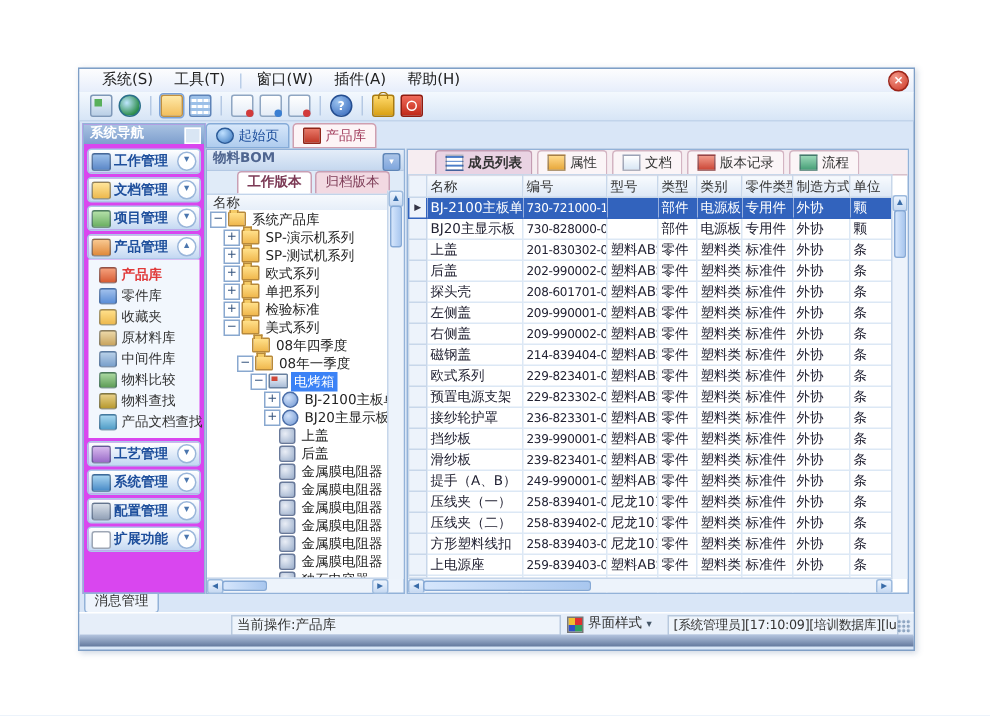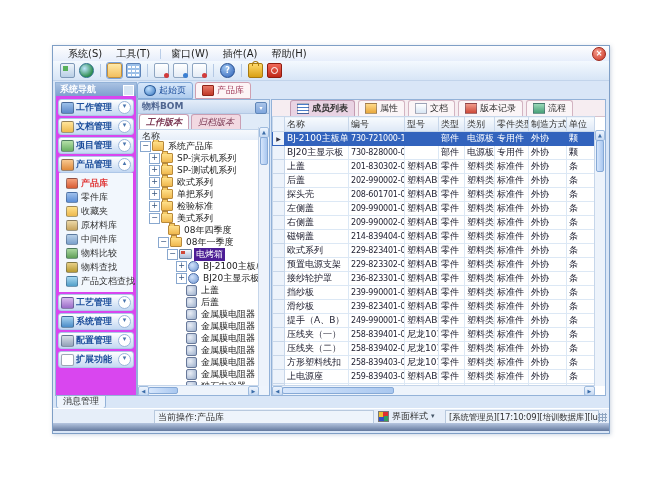--- a/index.html
+++ b/index.html
@@ -85,40 +85,40 @@
   .tab-close{position:absolute;right:3px;top:1px;width:12px;height:12px;border-radius:50%;
              background:radial-gradient(circle at 35% 30%,#f49a8a,#cc3524);border:1px solid #9c2418;
              color:#fff;font-size:8px;line-height:11px;text-align:center;font-weight:bold;}
 
   
   .bom-panel{position:absolute;left:84px;top:53px;width:131px;height:295px;background:#eef4fc;border:1px solid #93b2d8;}
   .bom-header{height:13px;background:linear-gradient(#e4edf9,#c6d8ef);border-bottom:1px solid #b3c8e4;
               font-size:9px;font-weight:bold;color:#4f6590;line-height:13px;padding:0 4px;position:relative;}
   .bom-header-btn{position:absolute;right:2px;top:2px;width:10px;height:10px;background:linear-gradient(#aac4e8,#7fa6dd);
                   border:1px solid #5f86b8;color:#fff;font-size:6px;line-height:9px;text-align:center;border-radius:2px;}
-  .bom-tabs{height:15px;display:flex;align-items:flex-end;background:#e0ebf8;border-bottom:1px solid #c2d4ea;padding-left:1px;font-style:italic;}
+  .bom-tabs{height:15px;display:flex;align-items:flex-end;background:#e0ebf8;border-bottom:1px solid #c2d4ea;padding-left:20px;}
   .bom-tab{height:14px;padding:0 6px;font-size:9px;line-height:14px;border:1px solid #c99fb4;border-bottom:none;
            border-radius:3px 3px 0 0;margin-right:2px;background:#f2d9e2;color:#7c3a55;}
   .bom-tab.active{background:#fff;font-weight:bold;}
   .tree-header{height:12px;background:linear-gradient(#f6f9fd,#e3ecf8);border-bottom:1px solid #c8d7ea;
                font-size:9px;color:#333;line-height:12px;padding:0 4px;margin-right:10px;}
   .bom-tree{position:absolute;left:0;right:10px;top:40px;bottom:9px;background:#fff;overflow:hidden;}
   .tree-row{height:12px;display:flex;align-items:center;white-space:nowrap;cursor:default;}
   .exp{width:9px;height:9px;flex:none;border:1px solid #89a8cf;background:#fff;font-size:8px;line-height:7px;
        text-align:center;color:#35547e;margin-right:1px;}
   .exp-sp{width:10px;flex:none;}
   .ti{flex:none;margin-right:2px;position:relative;}
   .ti-folder{width:10px;height:8px;background:linear-gradient(#ffe08a,#f0b84e);border:1px solid #b8893a;border-radius:1px;}
   .ti-folder::before{content:"";position:absolute;left:0;top:-3px;width:4px;height:2px;background:#f5cb66;border:1px solid #b8893a;border-bottom:none;}
   .ti-product{width:11px;height:8px;background:linear-gradient(#f2f6fb,#aabdd8);border:1px solid #68809f;border-radius:1px;}
   .ti-product::after{content:"";position:absolute;left:1px;top:1px;width:4px;height:3px;background:#d04838;}
   .ti-assembly{width:9px;height:9px;background:radial-gradient(circle at 35% 35%,#d2e2fa,#6f96d2);border:1px solid #4c6ea8;border-radius:50%;}
   .ti-part{width:9px;height:9px;background:radial-gradient(circle at 35% 35%,#eaeef6,#9aaecb);border:1px solid #68799a;border-radius:2px;}
   .tree-label{font-size:9px;color:#222;padding:0 2px;overflow:hidden;}
-  .tree-label.sel{background:#4c1d95;color:#fff;}
+  .tree-label.sel{background:#3b82f6;color:#fff;}
 
   
   .vsb{position:absolute;width:10px;background:#edf3fb;border-left:1px solid #c6d6ea;}
   .hsb{position:absolute;height:9px;background:#edf3fb;border-top:1px solid #c6d6ea;}
   .sb-arr{background:linear-gradient(#eef5fe,#c6d9f2);border:1px solid #9ebbde;color:#3a6ca8;text-align:center;border-radius:2px;}
   .vsb .sb-arr{height:9px;font-size:5px;line-height:8px;}
   .hsb .sb-arr{width:9px;height:8px;float:left;font-size:5px;line-height:8px;}
   .sb-thumb{position:absolute;background:linear-gradient(90deg,#d6e6fc,#a9c7ef);border:1px solid #86a9d6;border-radius:2px;}
 
   .bom-vsb{top:27px;bottom:9px;right:0;}

